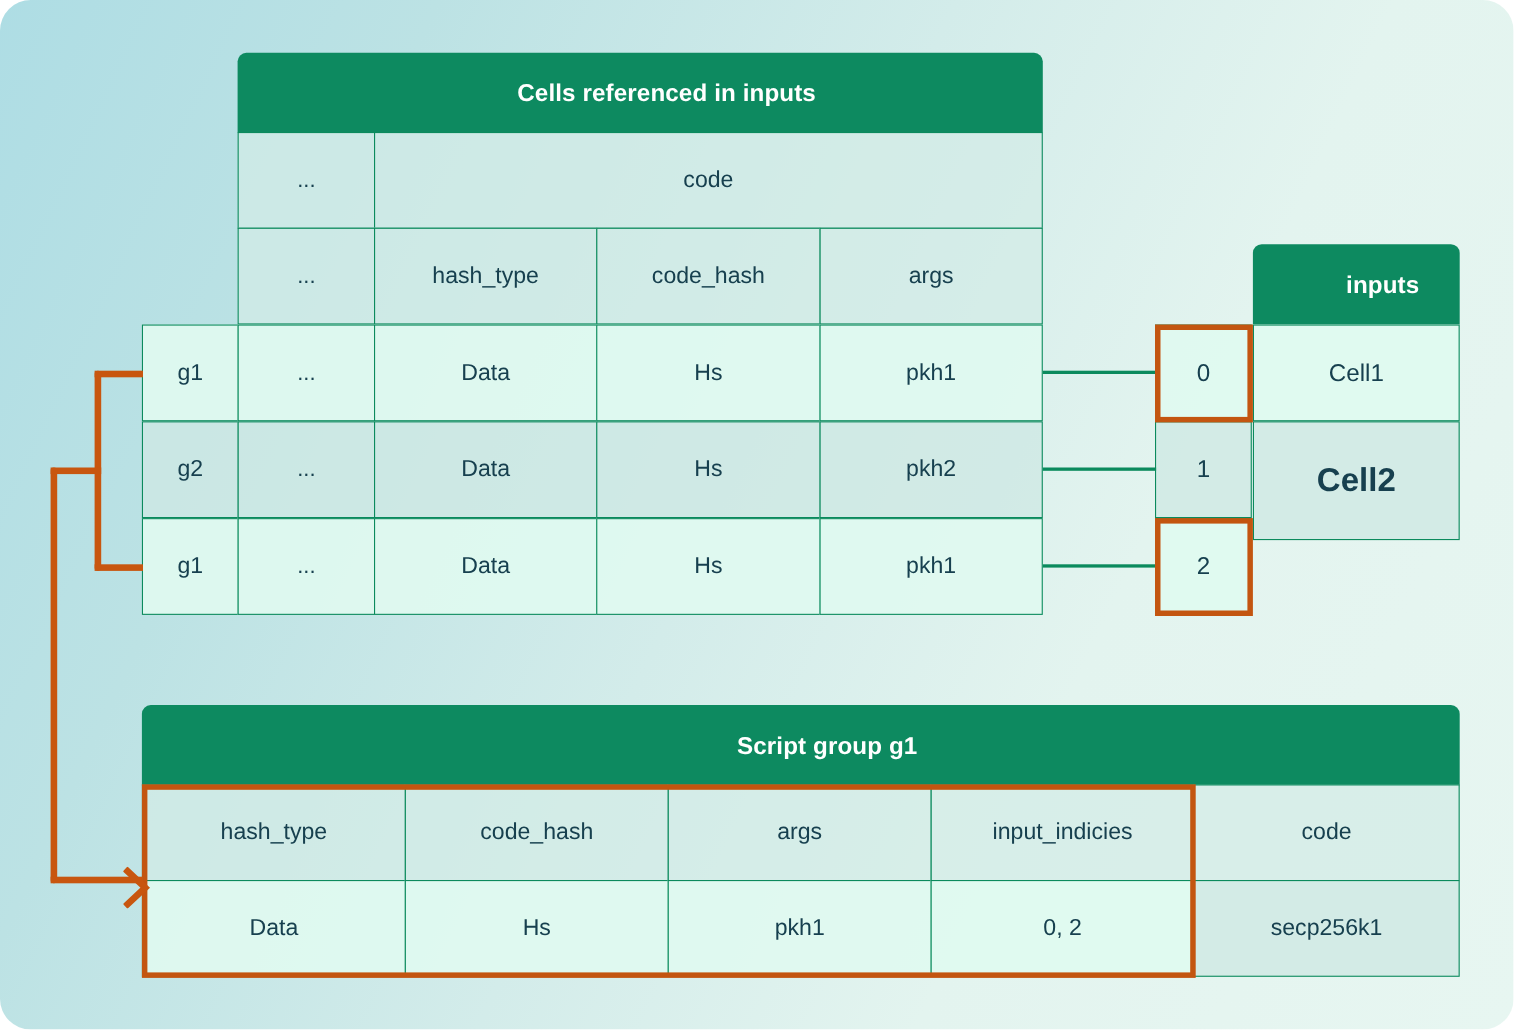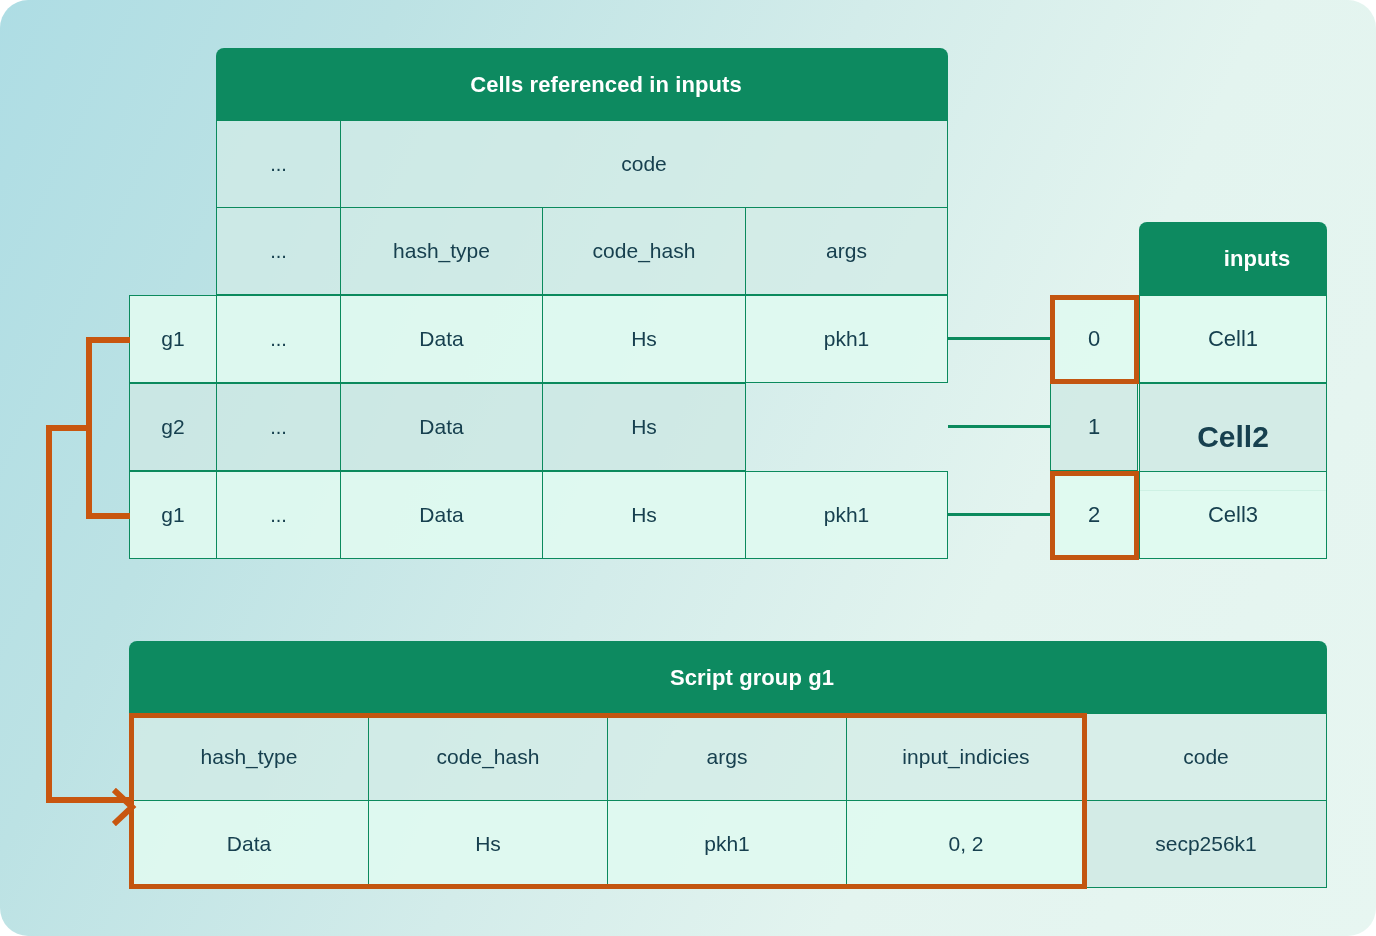--- a/index.html
+++ b/index.html
@@ -98,39 +98,39 @@
   <div class="cell" style="left:129px; top:295px; width:88px; height:88px; font-size:21px;">g1</div>
   <div class="cell" style="left:216px; top:295px; width:125px; height:88px; font-size:20px;">...</div>
   <div class="cell" style="left:340px; top:295px; width:203px; height:88px; font-size:21px;">Data</div>
   <div class="cell" style="left:542px; top:295px; width:204px; height:88px; font-size:21px;">Hs</div>
   <div class="cell" style="left:745px; top:295px; width:203px; height:88px; font-size:21px;">pkh1</div>
 
   <div class="cell shade" style="left:129px; top:383px; width:88px; height:88px; font-size:21px;">g2</div>
   <div class="cell shade" style="left:216px; top:383px; width:125px; height:88px; font-size:20px;">...</div>
   <div class="cell shade" style="left:340px; top:383px; width:203px; height:88px; font-size:21px;">Data</div>
   <div class="cell shade" style="left:542px; top:383px; width:204px; height:88px; font-size:21px;">Hs</div>
+  <div class="cell shade" style="left:745px; top:383px; width:203px; height:88px; font-size:21px;">pkh2</div>
 
   <div class="cell" style="left:129px; top:471px; width:88px; height:88px; font-size:21px;">g1</div>
   <div class="cell" style="left:216px; top:471px; width:125px; height:88px; font-size:20px;">...</div>
   <div class="cell" style="left:340px; top:471px; width:203px; height:88px; font-size:21px;">Data</div>
   <div class="cell" style="left:542px; top:471px; width:204px; height:88px; font-size:21px;">Hs</div>
   <div class="cell" style="left:745px; top:471px; width:203px; height:88px; font-size:21px;">pkh1</div>
 
   <div class="tbl" style="left:1139px; top:222px; width:188px; height:73px;border-radius:31px;">
     <div class="thead" style="width:188px; height:73px; font-size:22px;">inputs</div>
   </div>
 
   <div class="cell" style="left:1050px; top:295px; width:88px; height:88px; font-size:22px;">0</div>
   <div class="cell" style="left:1139px; top:295px; width:188px; height:88px; font-size:22px;">Cell1</div>
 
   <div class="cell shade" style="left:1050px; top:383px; width:88px; height:88px; font-size:22px;">1</div>
   <div class="cell shade" style="left:1139px; top:383px; width:188px; height:108px; font-size:30px;font-weight:bold;">Cell2</div>
 
   <div class="cell" style="left:1050px; top:471px; width:88px; height:88px; font-size:22px;">2</div>
-  <div class="cell" style="left:1139px; top:471px; width:188px; height:88px; font-size:22px;">Cell3</div>
 
   <div class="conn" style="left:948px; top:337px; width:103px; height:3px;"></div>
   <div class="conn" style="left:948px; top:425px; width:103px; height:3px;"></div>
   <div class="conn" style="left:948px; top:513px; width:103px; height:3px;"></div>
 
   <div class="ohl" style="left:1050px; top:295px; width:89px; height:89px;"></div>
   <div class="ohl" style="left:1050px; top:471px; width:89px; height:89px;"></div>
 
   <div class="tbl" style="left:129px; top:641px; width:1198px; height:73px;">
     <div class="thead" style="width:1198px; height:73px; font-size:22px;">Script group g1</div>

